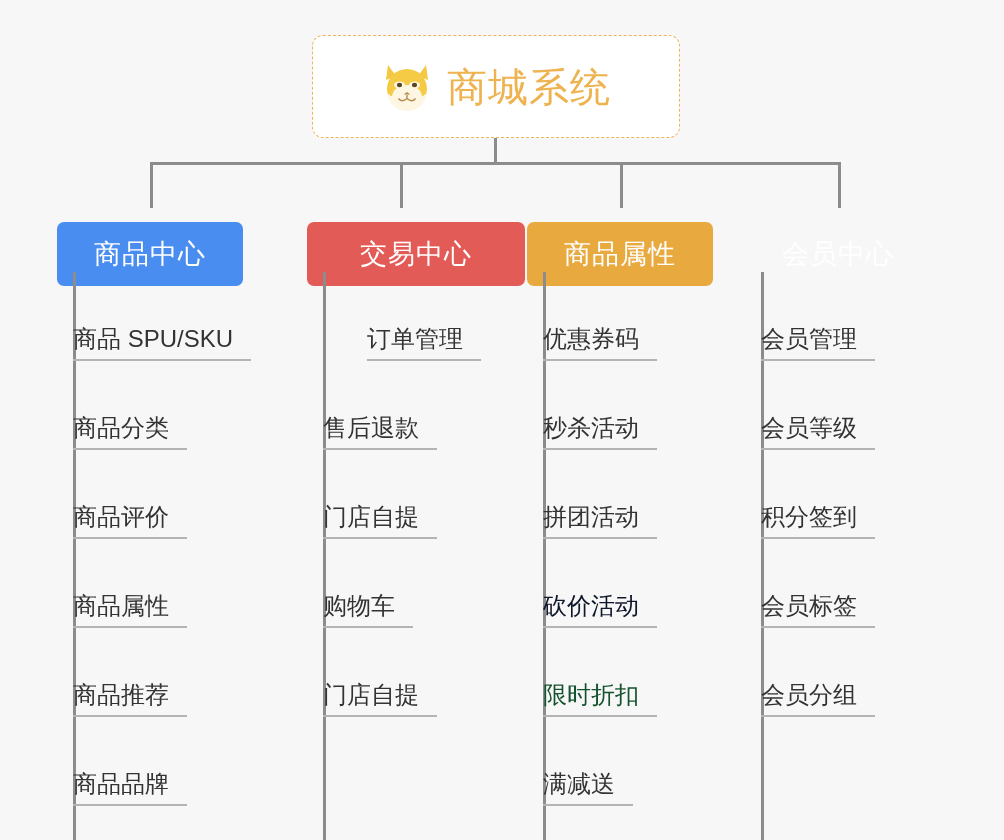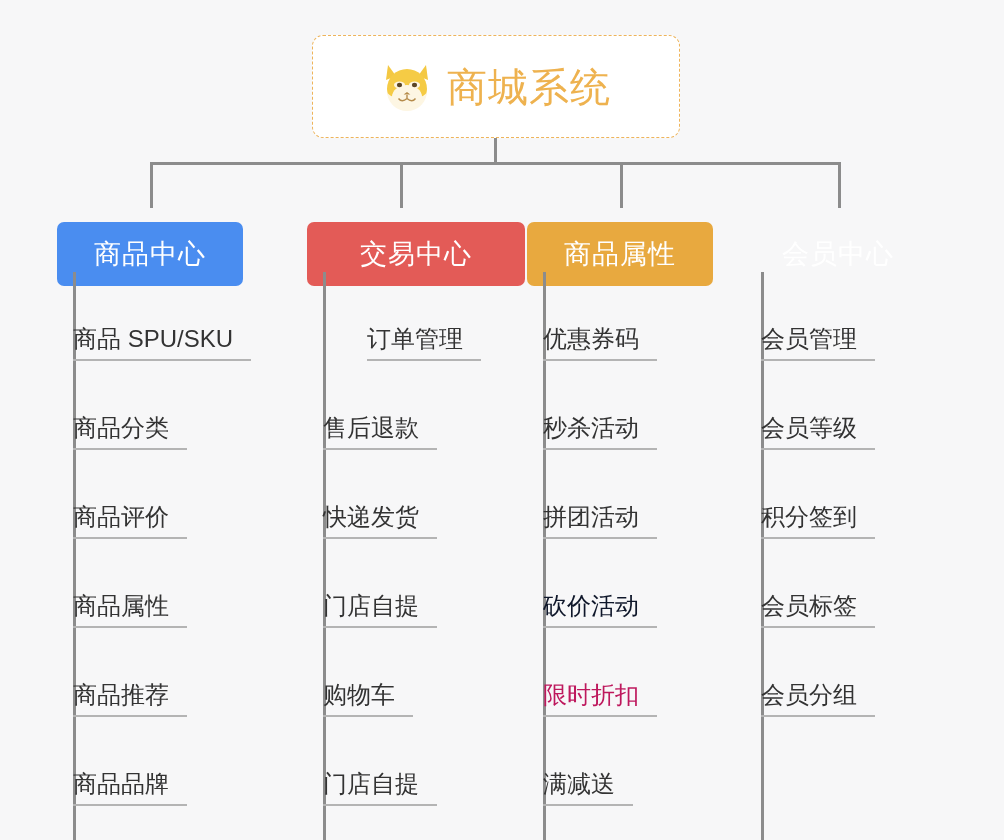--- a/index.html
+++ b/index.html
@@ -179,23 +179,20 @@
     </div>
     <div class="branch-trunk" style="height: 736px; background: rgb(140, 140, 140);"></div>
     <ul class="leaf-list">
       <li class="leaf">
           <span class="leaf-label" style="color: rgb(51, 51, 51); border-bottom-color: rgb(180, 180, 180); margin-left: 44px;">订单管理</span>
         </li>
       <li class="leaf">
           <span class="leaf-label" style="color: rgb(51, 51, 51); border-bottom-color: rgb(180, 180, 180);">售后退款</span>
         </li>
       <li class="leaf">
-          <span class="leaf-label" style="color: rgb(51, 51, 51); border-bottom-color: rgb(180, 180, 180);">快递发货</span>
-        </li>
-      <li class="leaf">
           <span class="leaf-label" style="color: rgb(51, 51, 51); border-bottom-color: rgb(180, 180, 180);">门店自提</span>
         </li>
       <li class="leaf">
           <span class="leaf-label" style="color: rgb(51, 51, 51); border-bottom-color: rgb(180, 180, 180);">购物车</span>
         </li>
       <li class="leaf">
           <span class="leaf-label" style="color: rgb(51, 51, 51); border-bottom-color: rgb(180, 180, 180);">门店自提</span>
         </li>
     </ul>
   </div>
@@ -212,21 +209,21 @@
       <li class="leaf">
           <span class="leaf-label" style="color: rgb(51, 51, 51); border-bottom-color: rgb(180, 180, 180);">秒杀活动</span>
         </li>
       <li class="leaf">
           <span class="leaf-label" style="color: rgb(51, 51, 51); border-bottom-color: rgb(180, 180, 180);">拼团活动</span>
         </li>
       <li class="leaf">
           <span class="leaf-label" style="color: #0f172a; border-bottom-color: rgb(180, 180, 180);">砍价活动</span>
         </li>
       <li class="leaf">
-          <span class="leaf-label" style="color: #be185d; border-bottom-color: rgb(180, 180, 180);">限时折扣</span>
+          <span class="leaf-label" style="color: #14532d; border-bottom-color: rgb(180, 180, 180);">限时折扣</span>
         </li>
       <li class="leaf">
           <span class="leaf-label" style="color: rgb(51, 51, 51); border-bottom-color: rgb(180, 180, 180);">满减送</span>
         </li>
     </ul>
   </div>
 
   <div class="branch" style="left:745px; width:186px;">
     <div class="branch-header" style="width:186px;">
       <span>会员中心</span>

